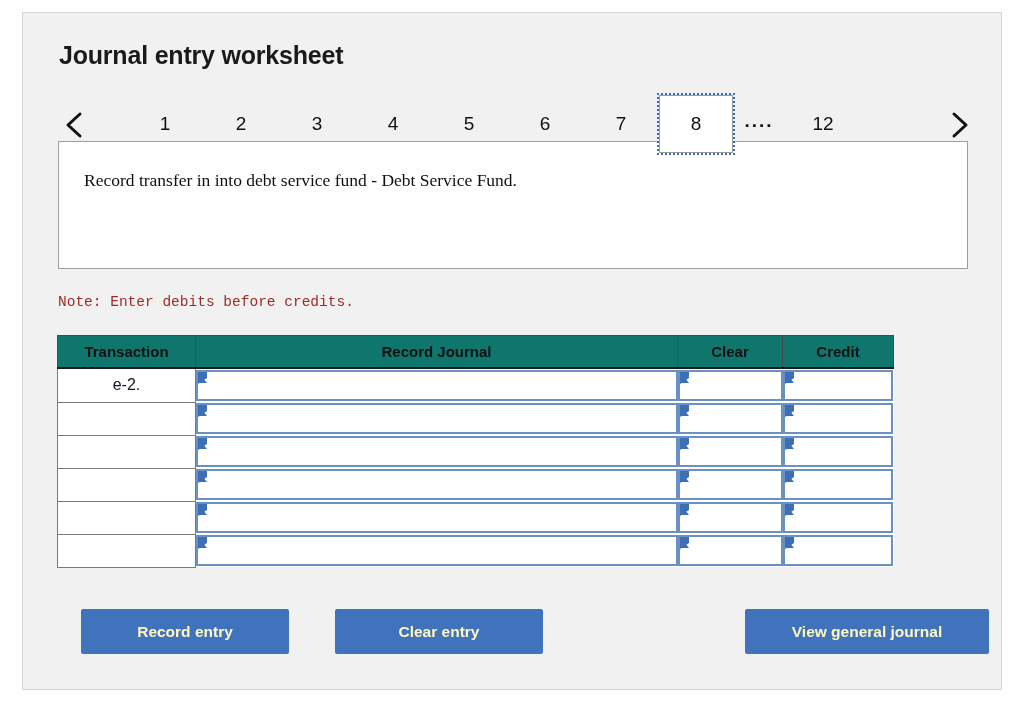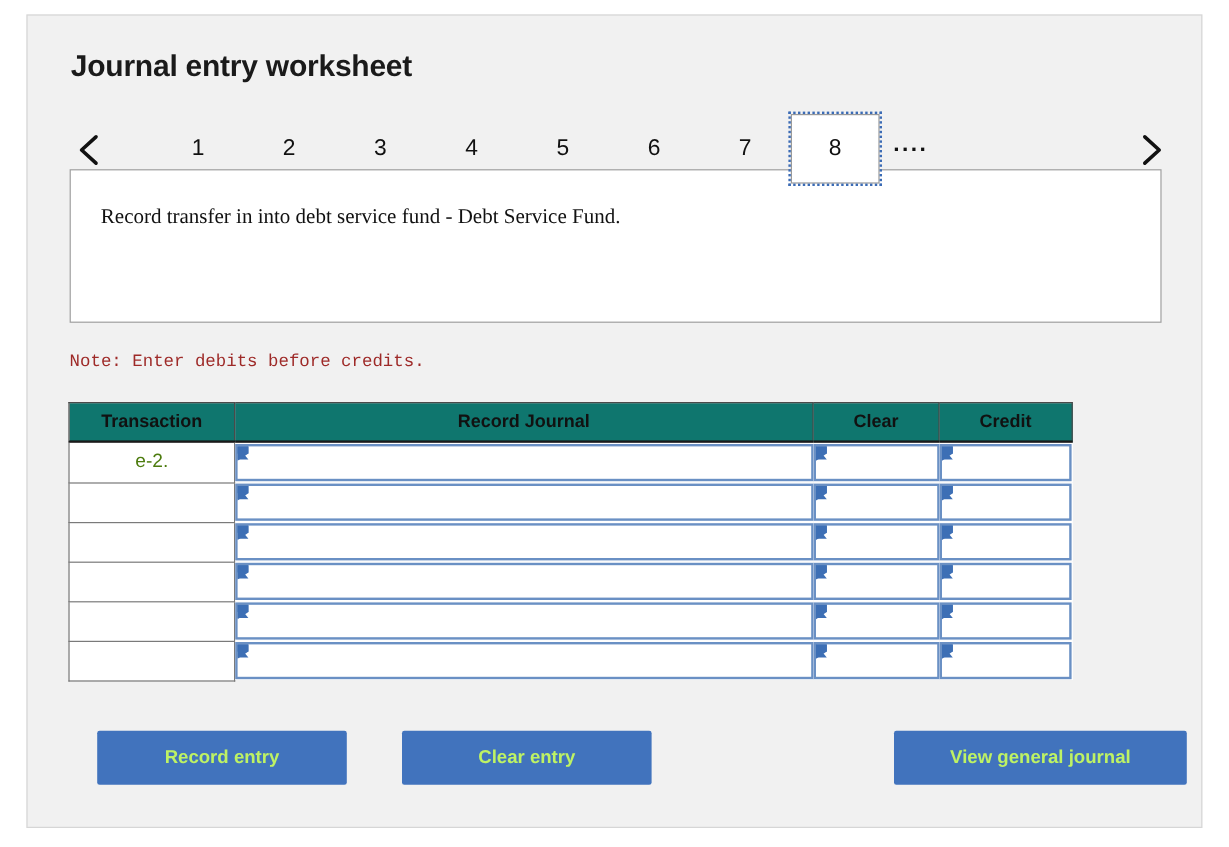--- a/index.html
+++ b/index.html
@@ -171,21 +171,21 @@
   .col-journal     { width: 482px; }
   .col-debit       { width: 105px; }
   .col-credit      { width: 111px; }
 
   .cell-transaction {
     border-left: 1px solid #7a7a7a;
     border-right: 1px solid #7a7a7a;
     border-bottom: 1px solid #7a7a7a;
     text-align: center;
     font-size: 16px;
-    color: #4d7c0f;
+    color: #0f172a;
     vertical-align: middle;
   }
   .cell-transaction.first { border-top: none; }
 
   .cell-input {
     position: relative;
     vertical-align: top;
     padding: 0;
     background: #f1f1f1;
   }
@@ -226,21 +226,21 @@
     left: 34px;
     top: 596px;
     width: 912px;
     height: 46px;
   }
   .btn {
     position: absolute;
     top: 0;
     height: 45px;
     background: #4173bd;
-    color: #bef264;
+    color: #fef9c3;
     font-size: 15.5px;
     font-weight: bold;
     border: none;
     border-radius: 2px;
     cursor: pointer;
     font-family: "Liberation Sans", sans-serif;
     display: flex;
     align-items: center;
     justify-content: center;
   }
@@ -269,20 +269,21 @@
       <div class="pager-list">
         <div class="pager-item">1</div>
         <div class="pager-item">2</div>
         <div class="pager-item">3</div>
         <div class="pager-item">4</div>
         <div class="pager-item">5</div>
         <div class="pager-item">6</div>
         <div class="pager-item">7</div>
         <div class="pager-item selected">8</div>
         <div class="pager-dots">....</div>
+        <div class="pager-item">12</div>
       </div>
 
       <div class="pager-arrow pager-next">
         <span>
           <svg width="24" height="30" viewBox="0 0 24 30">
             <polyline points="6,4 18,15 6,26" fill="none" stroke="#111111" stroke-width="3" stroke-linecap="round" stroke-linejoin="round"></polyline>
           </svg>
         </span>
       </div>
     </div>

